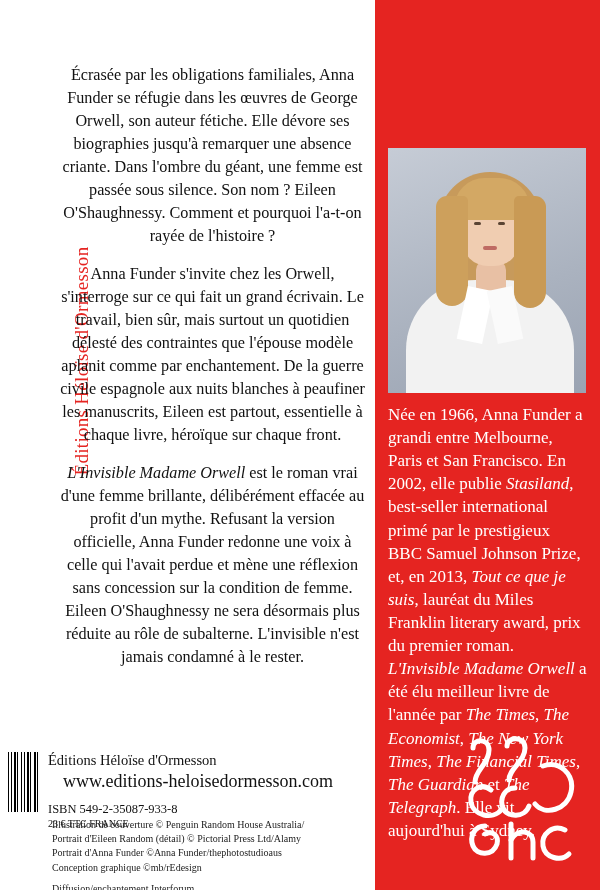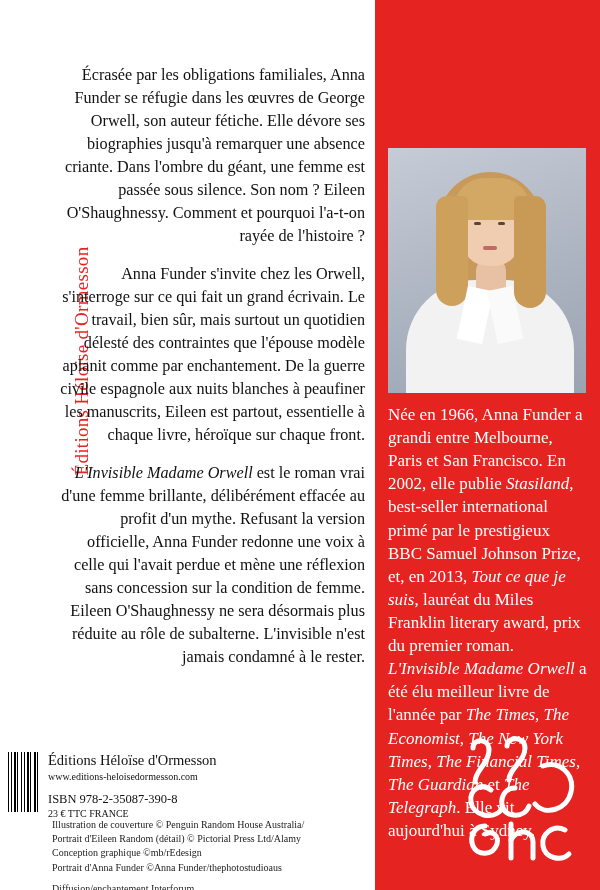--- a/index.html
+++ b/index.html
@@ -54,21 +54,21 @@
   }
   
   .blurb {
     position: absolute;
     left: 60px;
     top: 64px;
     width: 305px;
     color: #111111;
     font-size: 16.2px;
     line-height: 1.42;
-    text-align: right;
+    text-align: center;
   }
   .blurb p {
     margin: 0 0 15px 0;
   }
   .blurb p:last-child {
     margin-bottom: 17px;
   }
   .blurb em {
     font-style: italic;
   }
@@ -205,22 +205,23 @@
     left: 48px;
     top: 752px;
     width: 300px;
     color: #111111;
   }
   .pub-name {
     font-size: 14.5px;
     margin-bottom: 2px;
   }
   .pub-site {
-    font-size: 10px;
+    font-size: 18px;
     margin-bottom: 10px;
+    text-align: center;
   }
   .pub-isbn {
     font-size: 12.5px;
     margin-bottom: 1px;
   }
   .pub-price {
     font-size: 10px;
   }
   
   .credits {
@@ -287,29 +288,29 @@
     <div class="ph-mouth"></div>
     <div class="ph-collar-l"></div>
     <div class="ph-collar-r"></div>
   </div>
 
   <div class="author-bio"><span>Née en 1966, Anna Funder a grandi entre Melbourne, Paris et San Francisco. En 2002, elle publie </span><em>Stasiland</em><span>, best-seller international primé par le prestigieux BBC Samuel Johnson Prize, et, en 2013, </span><em>Tout ce que je suis</em><span>, lauréat du Miles Franklin literary award, prix du premier roman. </span><em>L'Invisible Madame Orwell</em><span> a été élu meilleur livre de l'année par </span><em>The Times</em><span>, </span><em>The Economist</em><span>, </span><em>The New York Times</em><span>, </span><em>The Financial Times</em><span>, </span><em>The Guardian</em><span> et </span><em>The Telegraph</em><span>. Elle vit aujourd'hui à Sydney.</span></div>
 
   <div class="pub-block">
     <div class="pub-name">Éditions Héloïse d'Ormesson</div>
     <div class="pub-site">www.editions-heloisedormesson.com</div>
-    <div class="pub-isbn">ISBN 978-2-35087-390-8</div>
+    <div class="pub-isbn">ISBN 549-2-35087-933-8</div>
     <div class="pub-price">23 € TTC FRANCE</div>
   </div>
 
   <div class="credits">
     <div>Illustration de couverture © Penguin Random House Australia/</div>
     <div>Portrait d'Eileen Random (détail) © Pictorial Press Ltd/Alamy</div>
+    <div>Portrait d'Anna Funder ©Anna Funder/thephotostudioaus</div>
     <div>Conception graphique ©mb/rEdesign</div>
-    <div>Portrait d'Anna Funder ©Anna Funder/thephotostudioaus</div>
     <div class="spacer"></div>
     <div>Diffusion/enchantement Interforum</div>
   </div>
 
   <div class="barcode"></div>
 
   <div class="monogram">
     <svg class="mono-svg" width="130" height="145" viewBox="0 0 130 145" xmlns="http://www.w3.org/2000/svg" aria-hidden="true">
       <g fill="none" stroke="#ffffff" stroke-width="5" stroke-linecap="round">
         <path d="M18 18 C18 8, 34 8, 34 20 C34 34, 20 40, 20 52"></path>

